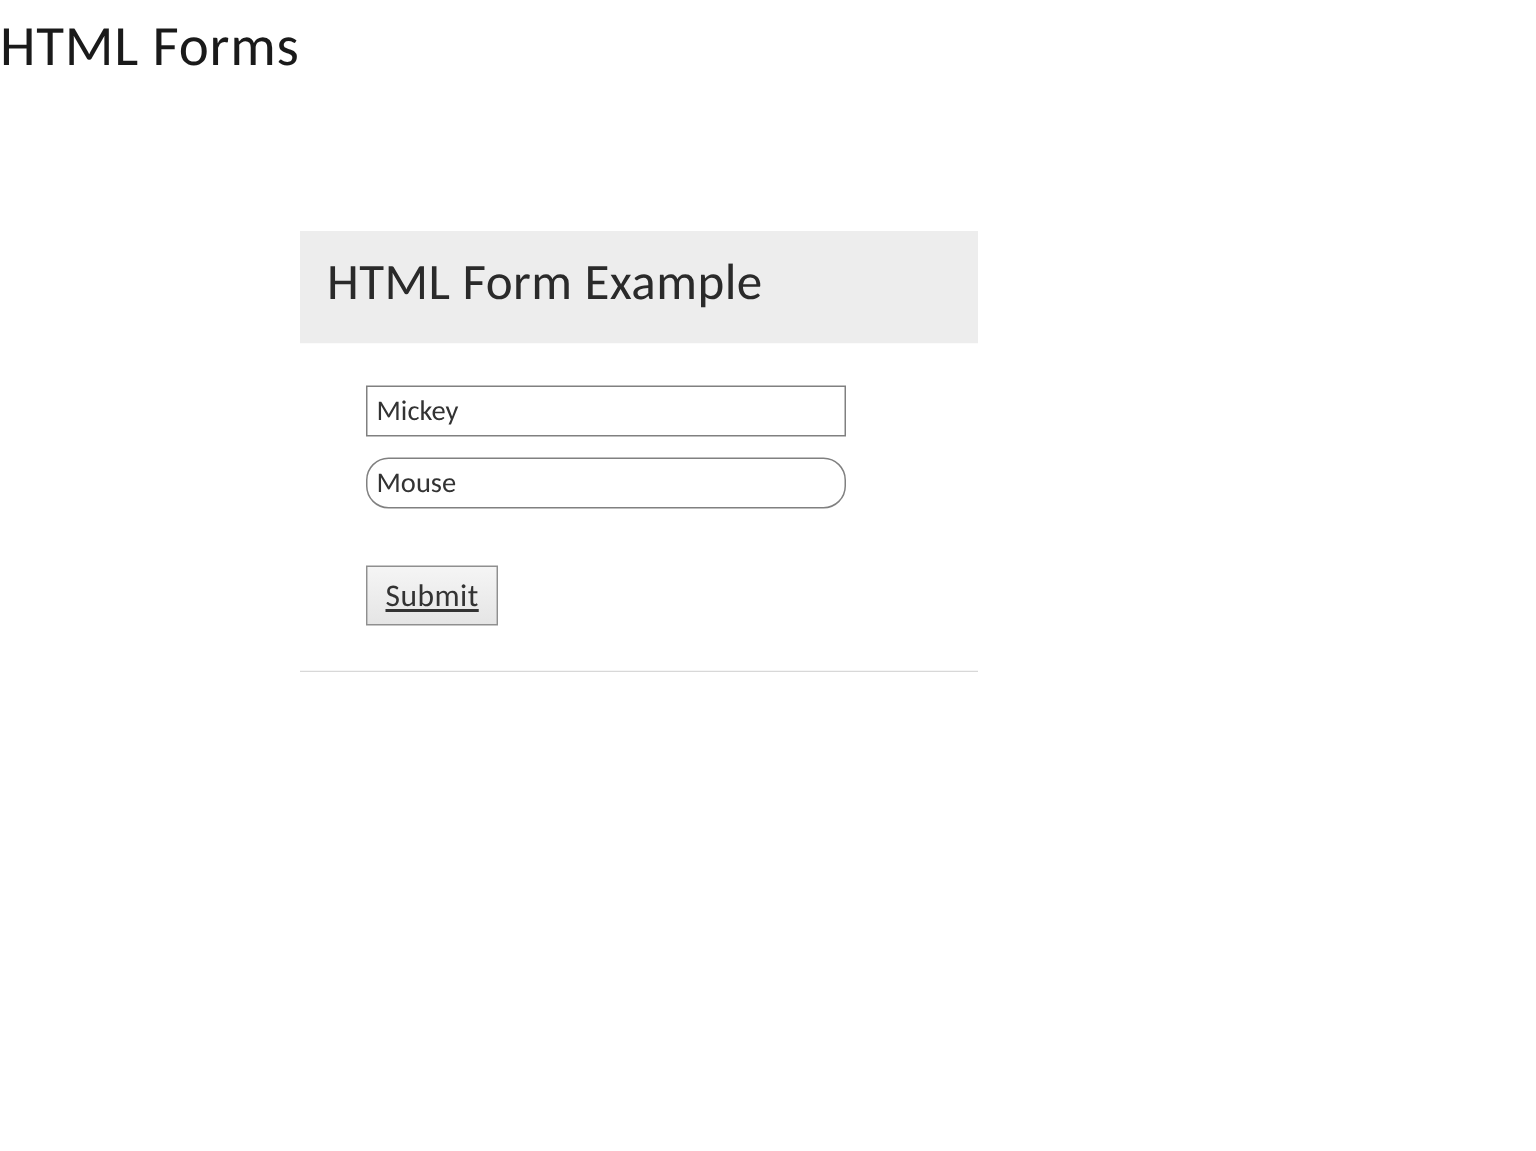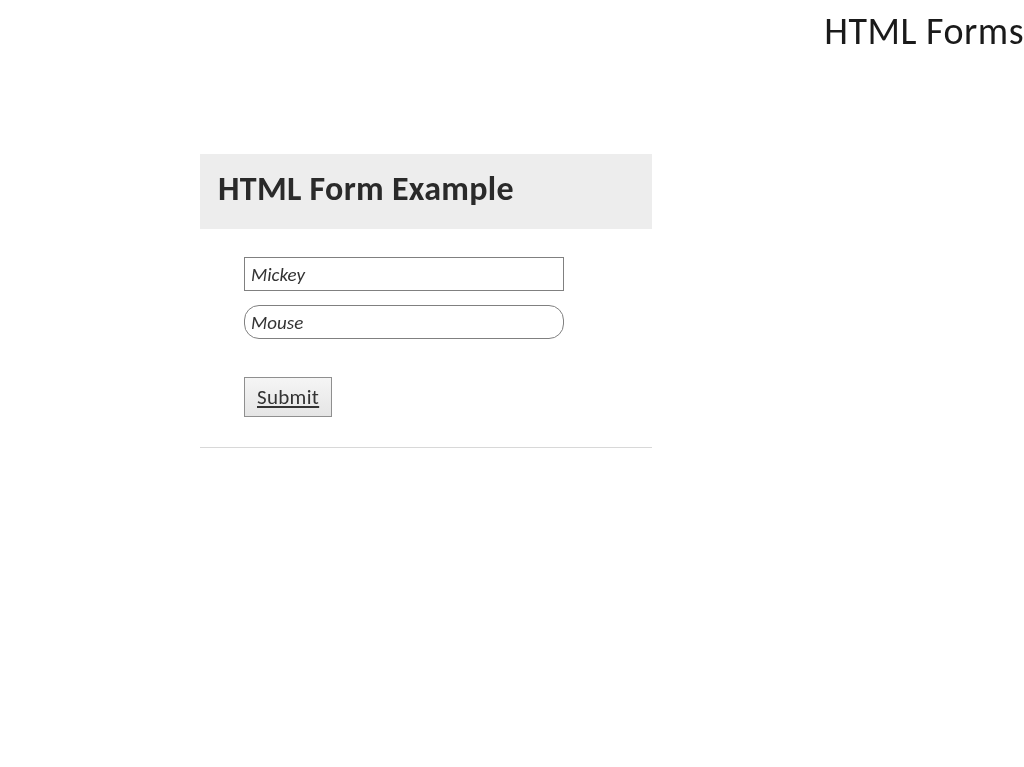--- a/index.html
+++ b/index.html
@@ -8,38 +8,38 @@
       box-sizing: border-box;
     }
     body {
       width: 1024px;
       height: 767px;
       background: #ffffff;
       font-family: "Segoe UI", Calibri, Arial, sans-serif;
       position: relative;
     }
     .page-title {
-      text-align: right;
+      text-align: left;
       font-size: 38px;
       font-weight: 400;
       color: #1a1a1a;
       padding-top: 8px;
       letter-spacing: 0.5px;
     }
     .container {
       margin-top: 100px;
       margin-left: 200px;
       width: 452px;
       border-bottom: 1px solid #d8d8d8;
     }
     .example-header {
       background: #ededed;
       padding: 14px 18px 20px 18px;
       font-size: 34px;
-      font-weight: 700;
+      font-weight: 400;
       color: #2a2a2a;
       letter-spacing: 0.3px;
     }
     .form-area {
       padding: 28px 44px 30px 44px;
       background: #ffffff;
     }
     .form-label {
       font-size: 22px;
       color: #333333;
@@ -52,21 +52,20 @@
       width: 320px;
       height: 34px;
       border: 1px solid #808080;
       font-size: 19px;
       padding: 2px 6px;
       color: #333333;
       font-family: inherit;
       background: #ffffff;
       display: block;
       margin-bottom: 14px;
-      font-style: italic;
     }
     .form-input.second {
       margin-bottom: 38px;
       border-radius: 15px;
     }
     .submit-button {
       background: linear-gradient(to bottom, #f5f5f5, #e5e5e5);
       border: 1px solid #8f8f8f;
       padding: 6px 12px;
       font-size: 21px;

